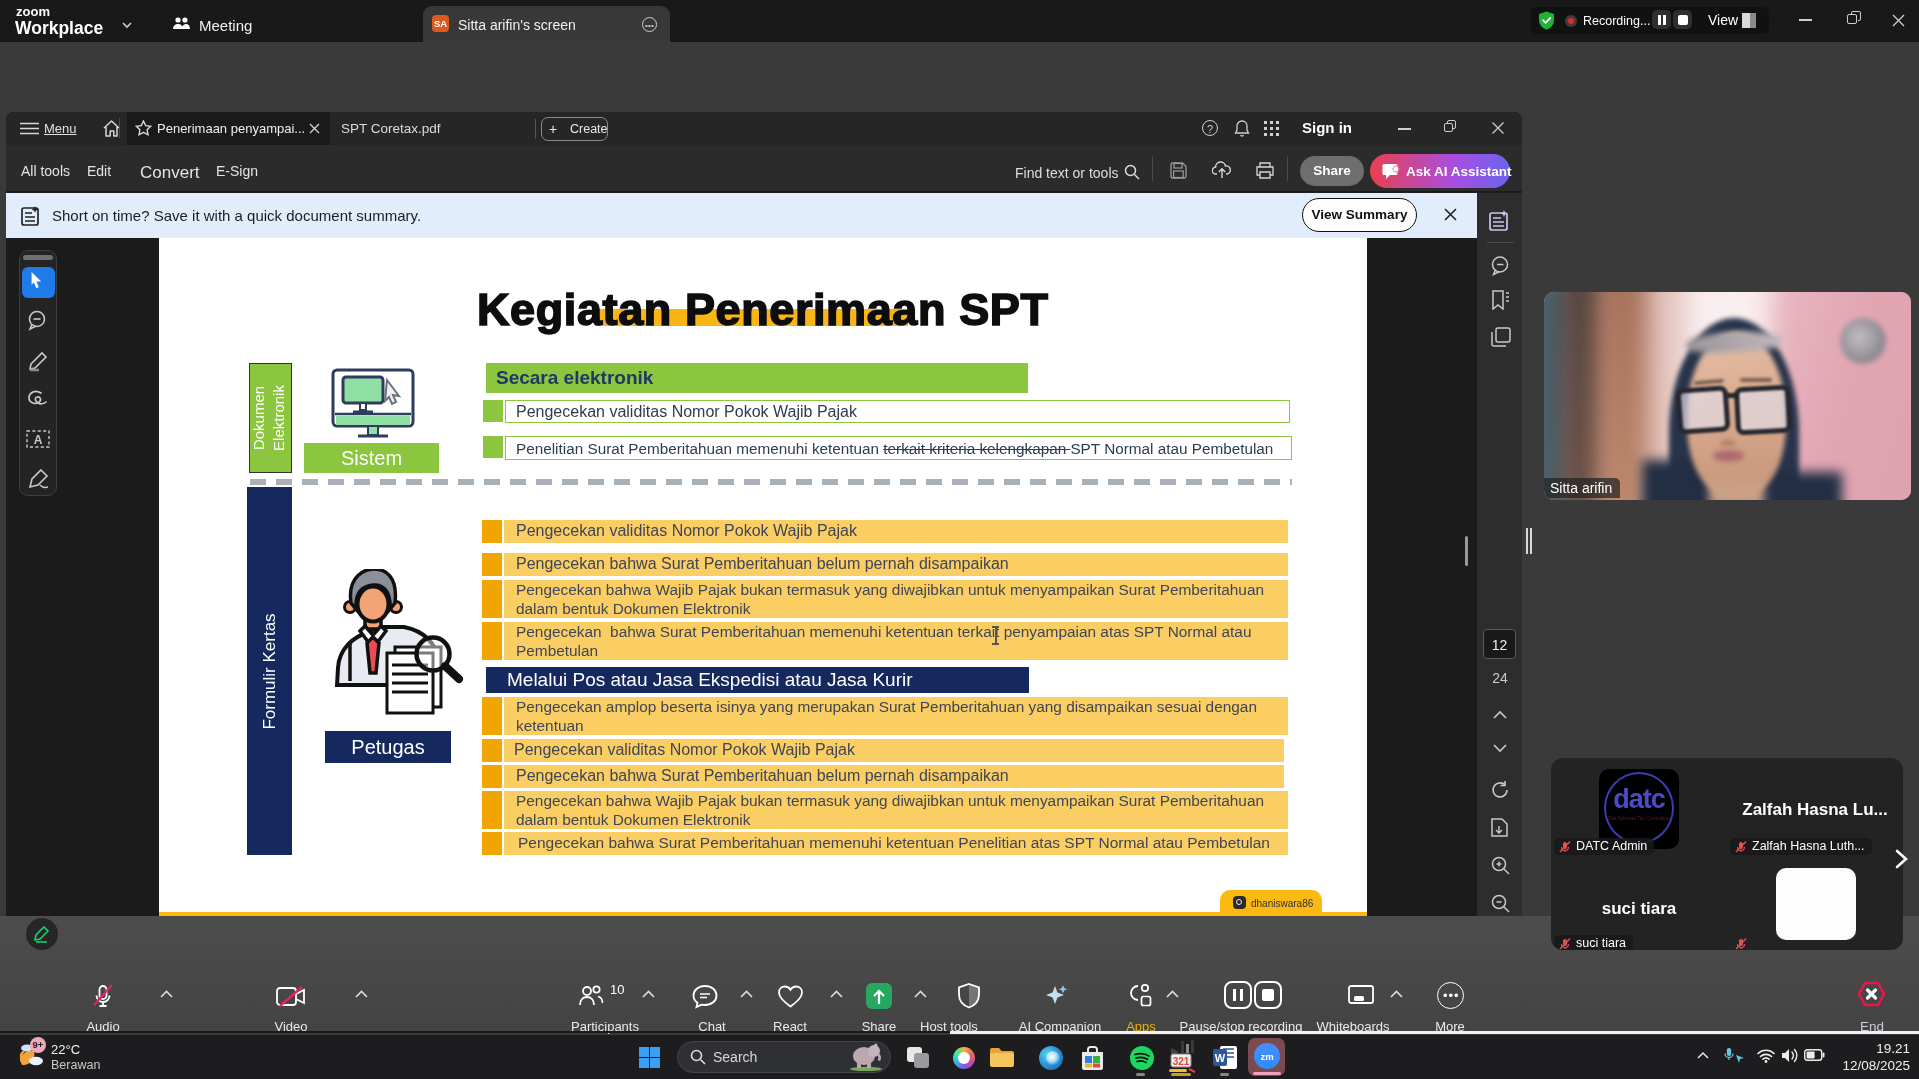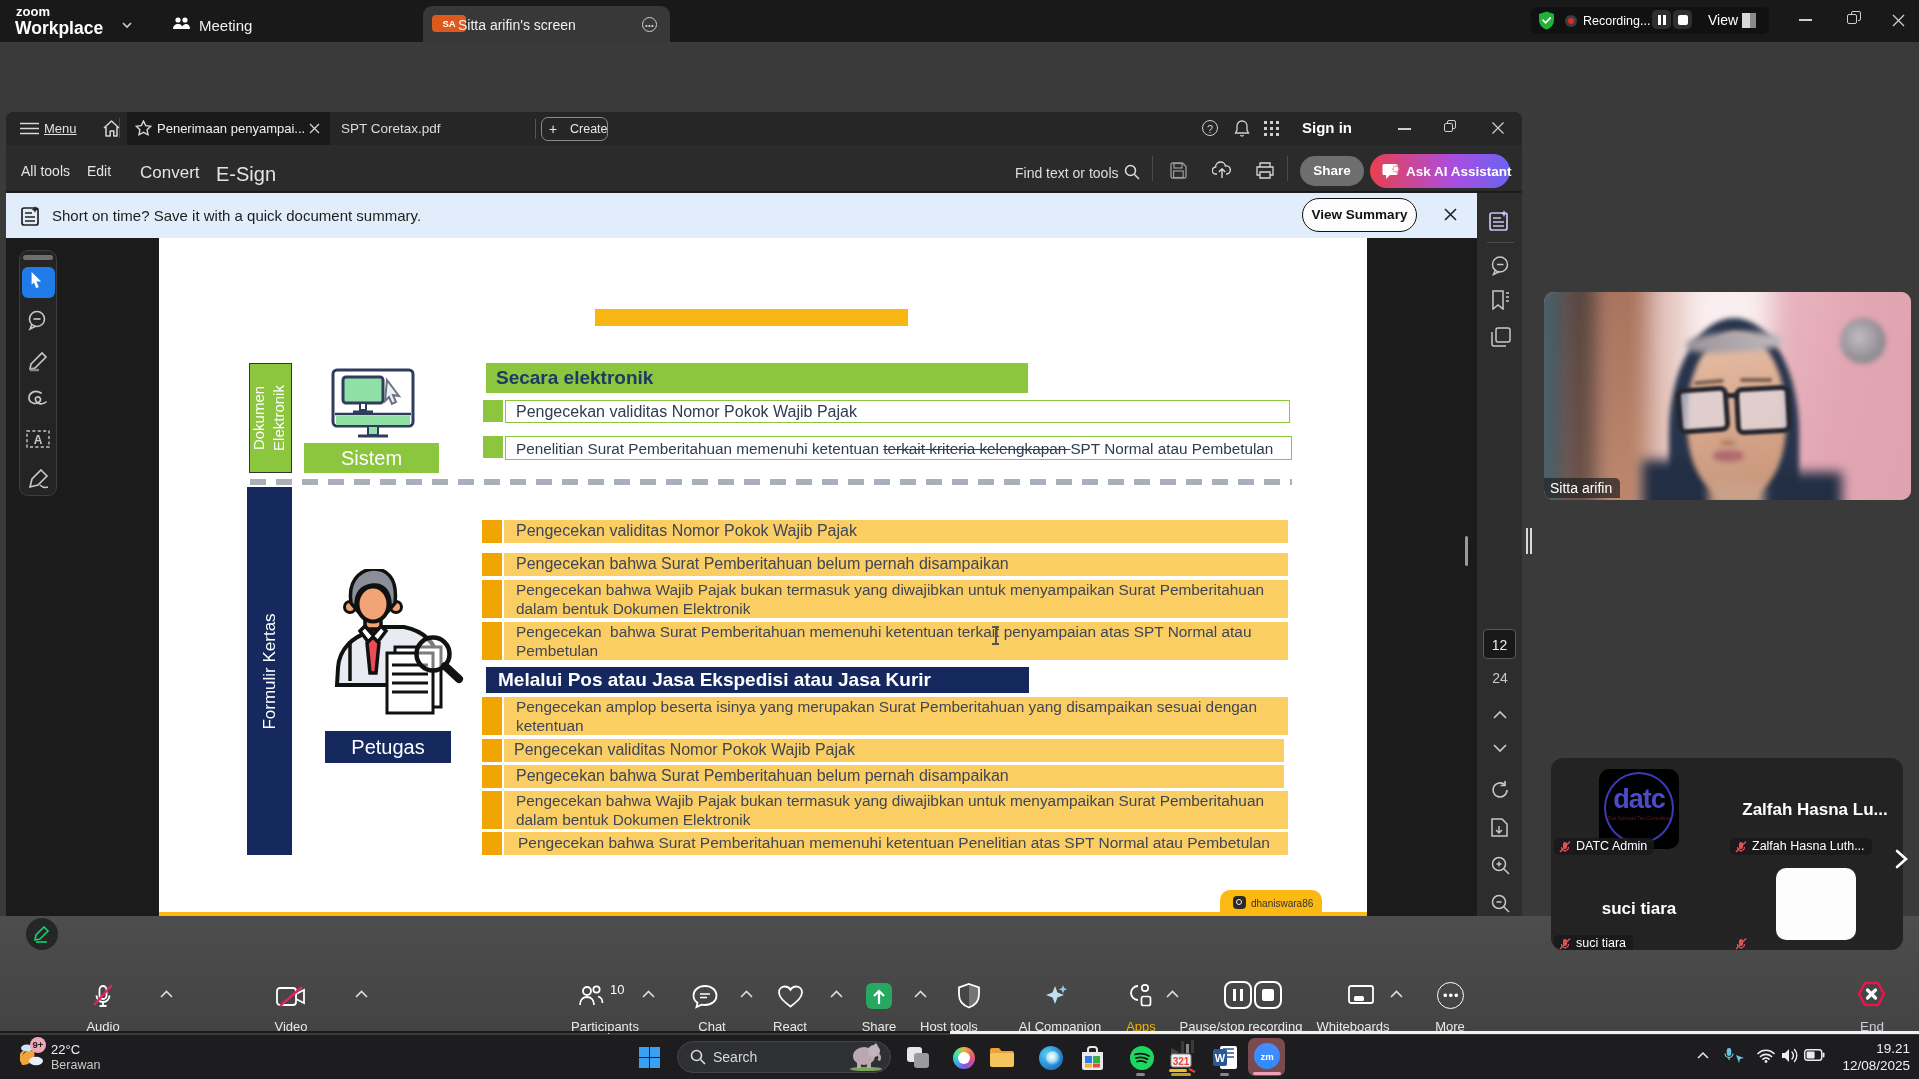--- a/index.html
+++ b/index.html
@@ -20,21 +20,21 @@
 
 <svg class="abs" style="left:172px;top:15px;" width="19" height="17" viewBox="0 0 19 17">
     <circle cx="6" cy="5" r="2.6" fill="#fff"></circle>
     <circle cx="13" cy="5" r="2.6" fill="#fff"></circle>
     <path d="M1 14c0-3 2.2-5 5-5s5 2 5 5z" fill="#fff"></path>
     <path d="M9.5 14c.4-2.8 2-5 4.5-4.9 2.4 0 4 2 4 4.9z" fill="#fff"></path>
   </svg>
 <div class="abs" style="left:199px;top:17px;color:#f0f0f0;font-size:15px;">Meeting</div>
 
 <div class="abs" style="left:423px;top:6px;width:247px;height:36px;background:#383838;border-radius:9px 9px 0 0;"></div>
-<div class="abs" style="left:432px;top:15px;width:34px;height:17px;background:#dd5a1e;border-radius:4px;color:#fff;font-size:9.5px;font-weight:bold;text-align:center;line-height:17px;">SA</div>
+<div class="abs" style="left:432px;top:15px;width:17px;height:17px;background:#dd5a1e;border-radius:4px;color:#fff;font-size:9.5px;font-weight:bold;text-align:center;line-height:17px;">SA</div>
 <div class="abs" style="left:458px;top:17px;color:#f0f0f0;font-size:14px;">Sitta arifin's screen</div>
 <div class="abs" style="left:642px;top:17px;width:15px;height:15px;border:1.4px solid #cfcfcf;border-radius:50%;"></div>
 <div class="abs" style="left:645px;top:23.5px;width:11px;height:3px;color:#cfcfcf;font-size:8px;line-height:3px;letter-spacing:0.2px;">•••</div>
 
 <div class="abs" style="left:1531px;top:7px;width:238px;height:27px;background:#111111;border-radius:6px;"></div>
 <svg class="abs" style="left:1538px;top:11px;" width="17" height="19" viewBox="0 0 17 19">
     <path d="M8.5 0.5 16 3v6c0 5-3.5 8.2-7.5 9.5C4.5 17.2 1 14 1 9V3z" fill="#1fb335"></path>
     <path d="M5 9.2l2.5 2.6L12.3 7" stroke="#fff" stroke-width="1.8" fill="none" stroke-linecap="round"></path>
   </svg>
 <div class="abs" style="left:1565px;top:15px;width:12px;height:12px;background:#3d3d3d;border-radius:50%;"></div>
@@ -106,21 +106,21 @@
   <div class="abs" style="left:1438px;top:11px;width:9px;height:9px;border:1.2px solid #cfcfcf;border-radius:2px;"></div>
   <div class="abs" style="left:1441px;top:8px;width:9px;height:9px;border:1.2px solid #cfcfcf;border-radius:2px;clip-path:polygon(0 0,100% 0,100% 100%,65% 100%,65% 35%,0 35%);"></div>
   <svg class="abs" style="left:1486px;top:10px;" width="12" height="12" viewBox="0 0 12 12">
       <path d="M0.5 0.5l11 11M11.5 0.5l-11 11" stroke="#cfcfcf" stroke-width="1.2"></path>
     </svg>
 
   <div class="abs" style="left:0;top:33px;width:1516px;height:47px;background:#2b2b2b;border-bottom:1px solid #1a1a1a;"></div>
   <div class="abs" style="left:15px;top:51px;color:#e3e3e3;font-size:14px;">All tools</div>
   <div class="abs" style="left:81px;top:51px;color:#e3e3e3;font-size:14px;">Edit</div>
   <div class="abs" style="left:134px;top:51px;color:#e3e3e3;font-size:17px;">Convert</div>
-  <div class="abs" style="left:210px;top:51px;color:#e3e3e3;font-size:20px;">E-Sign</div>
+  <div class="abs" style="left:210px;top:51px;color:#e3e3e3;font-size:14px;">E-Sign</div>
   <div class="abs" style="left:1009px;top:53px;color:#dedede;font-size:14px;">Find text or tools</div>
   <svg class="abs" style="left:1118px;top:52px;" width="16" height="16" viewBox="0 0 16 16">
       <circle cx="6.5" cy="6.5" r="5" stroke="#dedede" stroke-width="1.5" fill="none"></circle>
       <path d="M10.5 10.5L15 15" stroke="#dedede" stroke-width="1.5"></path>
     </svg>
   <div class="abs" style="left:1146px;top:44px;width:1px;height:25px;background:#4a4a4a;"></div>
   <svg class="abs" style="left:1164px;top:50px;" width="17" height="17" viewBox="0 0 17 17">
       <path d="M1 2.5A1.5 1.5 0 012.5 1h10L16 4.5v10a1.5 1.5 0 01-1.5 1.5h-12A1.5 1.5 0 011 14.5z" stroke="#9c9c9c" stroke-width="1.3" fill="none"></path>
       <rect x="4" y="1.5" width="8" height="4.5" stroke="#9c9c9c" stroke-width="1.2" fill="none"></rect>
       <rect x="3.6" y="9" width="9.6" height="6.5" stroke="#9c9c9c" stroke-width="1.2" fill="none"></rect>
@@ -153,20 +153,21 @@
       <path d="M1 1l11 11M12 1L1 12" stroke="#222" stroke-width="1.6"></path>
     </svg>
 
   <div class="abs" style="left:0;top:126px;width:1471px;height:679px;background:#1b1b1b;"></div>
 
   <div class="abs" style="left:1471px;top:81px;width:45px;height:724px;background:#2d2d2d;"></div>
 
   <div class="abs" style="left:153px;top:126px;width:1208px;height:679px;background:#fff;overflow:hidden;" id="slide">
 
     <div class="abs" style="left:436px;top:71px;width:313px;height:17px;background:#f9b513;"></div>
+    <div class="abs" style="left:318px;top:46px;width:740px;color:#0d0d0d;font-size:45px;font-weight:900;letter-spacing:0.6px;-webkit-text-stroke:1.6px #0d0d0d;white-space:nowrap;">Kegiatan Penerimaan SPT</div>
 
     <div class="abs" style="left:90px;top:125px;width:43px;height:110px;background:#8cc63e;border:1px solid #333;"></div>
     <div class="abs" style="left:56px;top:159px;width:110px;height:42px;transform:rotate(-90deg);color:#fff;font-size:15px;text-align:center;line-height:20px;">Dokumen<br>Elektronik</div>
 
     <svg class="abs" style="left:172px;top:130px;" width="84" height="70" viewBox="0 0 84 70">
       <rect x="2" y="2" width="80" height="56" rx="4" fill="#fff" stroke="#2e3d5c" stroke-width="3"></rect>
       <rect x="5" y="48" width="74" height="9" fill="#90e0a5"></rect>
       <path d="M4 46h76" stroke="#2e3d5c" stroke-width="2.5"></path>
       <rect x="12" y="9" width="40" height="26" rx="3" fill="#90e0a5" stroke="#2e3d5c" stroke-width="3"></rect>
       <rect x="29" y="35" width="6" height="7" fill="#fff" stroke="#2e3d5c" stroke-width="2"></rect>
@@ -191,21 +192,21 @@
 
     <div class="abs" style="left:323px;top:282px;width:20px;height:23px;background:#f0a502;"></div>
     <div class="abs" style="left:345px;top:282px;width:784px;height:23px;background:#fbce63;color:#3f4658;font-size:16px;line-height:22px;padding-left:12px;">Pengecekan validitas Nomor Pokok Wajib Pajak</div>
     <div class="abs" style="left:323px;top:315px;width:20px;height:23px;background:#f0a502;"></div>
     <div class="abs" style="left:345px;top:315px;width:784px;height:23px;background:#fbce63;color:#3f4658;font-size:16px;line-height:22px;padding-left:12px;">Pengecekan bahwa Surat Pemberitahuan belum pernah disampaikan</div>
     <div class="abs" style="left:323px;top:342px;width:20px;height:38px;background:#f0a502;"></div>
     <div class="abs" style="left:345px;top:342px;width:784px;height:38px;background:#fbce63;color:#3f4658;font-size:15.4px;line-height:19px;padding-left:12px;">Pengecekan bahwa Wajib Pajak bukan termasuk yang diwajibkan untuk menyampaikan Surat Pemberitahuan dalam bentuk Dokumen Elektronik</div>
     <div class="abs" style="left:323px;top:384px;width:20px;height:38px;background:#f0a502;"></div>
     <div class="abs" style="left:345px;top:384px;width:784px;height:38px;background:#fbce63;color:#3f4658;font-size:15.4px;line-height:19px;padding-left:12px;">Pengecekan&nbsp; bahwa Surat Pemberitahuan memenuhi ketentuan terkait penyampaian atas SPT Normal atau Pembetulan</div>
 
-    <div class="abs" style="left:327px;top:429px;width:543px;height:26px;background:#15295e;color:#fff;font-size:19px;font-weight:bold;line-height:25px;padding-left:12px;">Melalui Pos atau Jasa Ekspedisi atau Jasa Kurir</div>
+    <div class="abs" style="left:327px;top:429px;width:543px;height:26px;background:#15295e;color:#fff;font-size:19px;font-weight:normal;line-height:25px;padding-left:21px;">Melalui Pos atau Jasa Ekspedisi atau Jasa Kurir</div>
     <div class="abs" style="left:323px;top:459px;width:20px;height:38px;background:#f0a502;"></div>
     <div class="abs" style="left:345px;top:459px;width:784px;height:38px;background:#fbce63;color:#3f4658;font-size:15.4px;line-height:19px;padding-left:12px;">Pengecekan amplop beserta isinya yang merupakan Surat Pemberitahuan yang disampaikan sesuai dengan ketentuan</div>
     <div class="abs" style="left:323px;top:501px;width:20px;height:23px;background:#f0a502;"></div>
     <div class="abs" style="left:345px;top:501px;width:780px;height:23px;background:#fbce63;color:#3f4658;font-size:16px;line-height:22px;padding-left:10px;">Pengecekan validitas Nomor Pokok Wajib Pajak</div>
     <div class="abs" style="left:323px;top:527px;width:20px;height:23px;background:#f0a502;"></div>
     <div class="abs" style="left:345px;top:527px;width:780px;height:23px;background:#fbce63;color:#3f4658;font-size:16px;line-height:22px;padding-left:12px;">Pengecekan bahwa Surat Pemberitahuan belum pernah disampaikan</div>
     <div class="abs" style="left:323px;top:553px;width:20px;height:38px;background:#f0a502;"></div>
     <div class="abs" style="left:345px;top:553px;width:784px;height:38px;background:#fbce63;color:#3f4658;font-size:15.4px;line-height:19px;padding-left:12px;">Pengecekan bahwa Wajib Pajak bukan termasuk yang diwajibkan untuk menyampaikan Surat Pemberitahuan dalam bentuk Dokumen Elektronik</div>
     <div class="abs" style="left:323px;top:594px;width:20px;height:23px;background:#f0a502;"></div>
     <div class="abs" style="left:345px;top:594px;width:784px;height:23px;background:#fbce63;color:#3f4658;font-size:15.5px;line-height:22px;padding-left:14px;white-space:nowrap;overflow:hidden;">Pengecekan bahwa Surat Pemberitahuan memenuhi ketentuan Penelitian atas SPT Normal atau Pembetulan</div>

